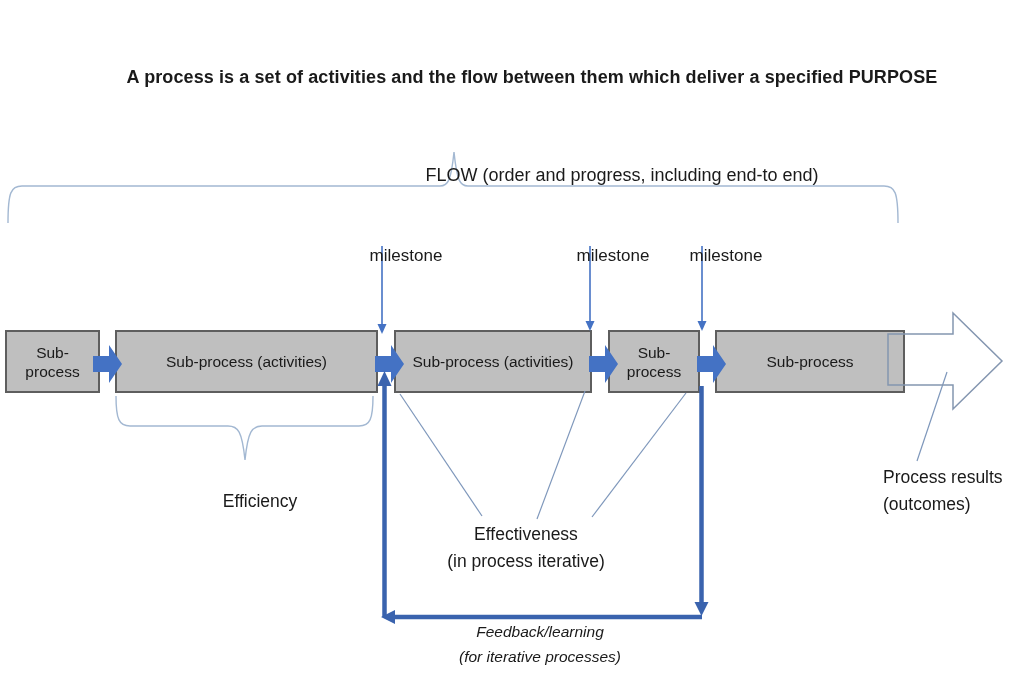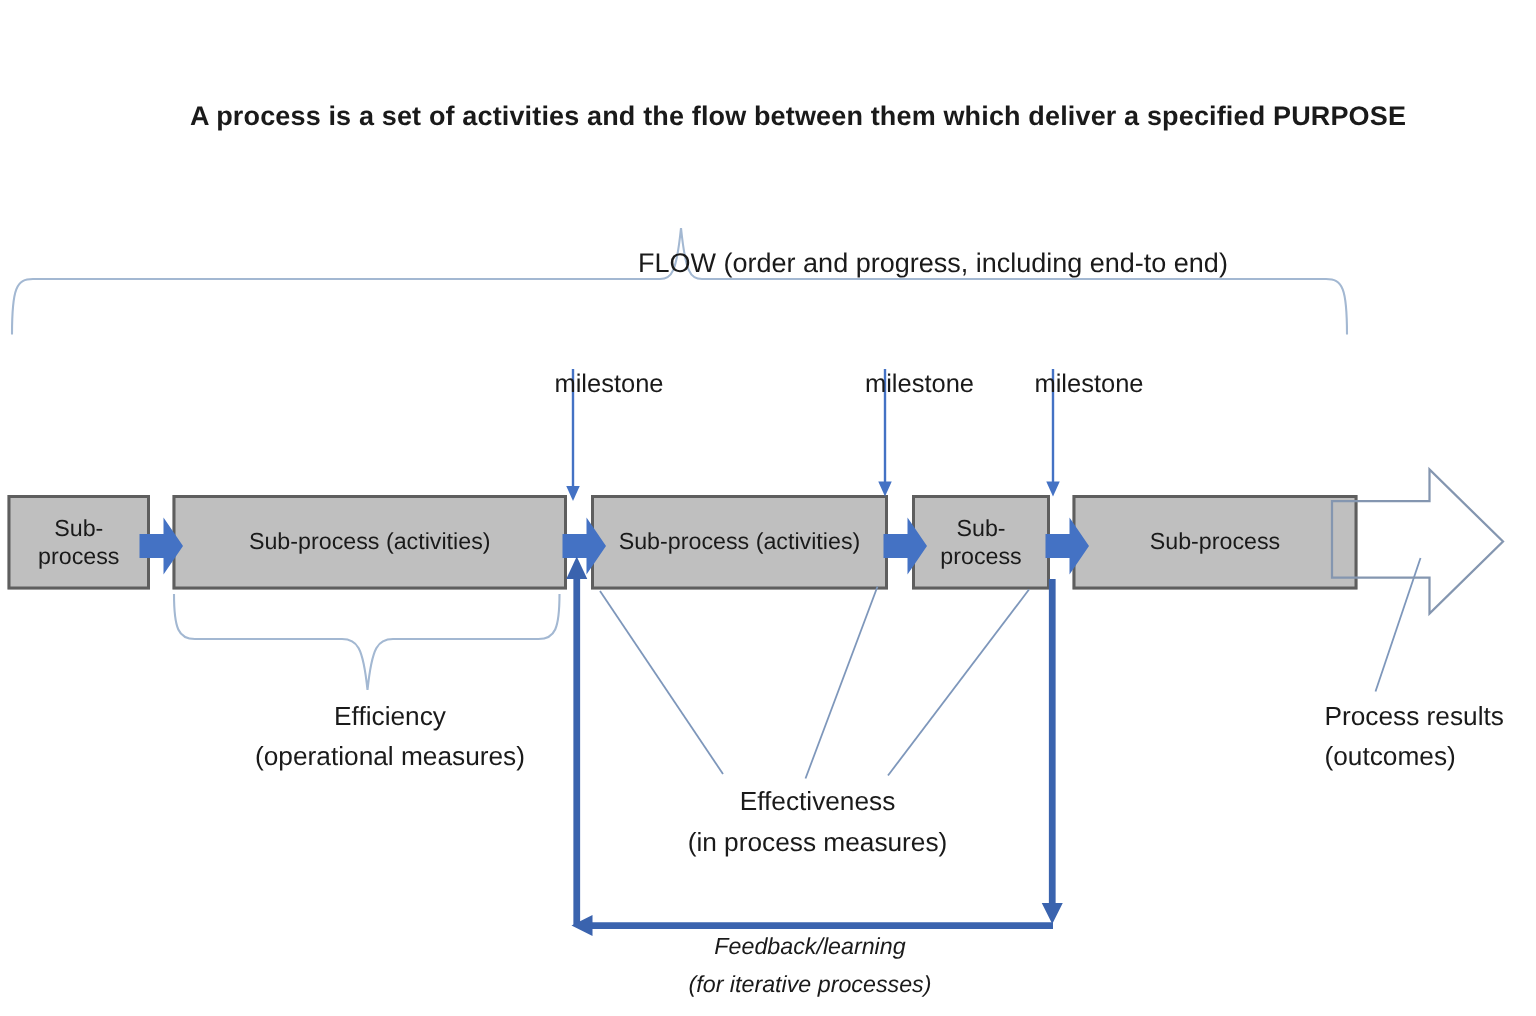--- a/index.html
+++ b/index.html
@@ -12,22 +12,22 @@
   .m1{left:351px;} .m2{left:558px;} .m3{left:671px;}
   .pbox{top:330px;height:63px;background:var(--box-fill,#BFBFBF);border:2px solid var(--box-border,#5E5E5E);
         box-sizing:border-box;display:flex;align-items:center;justify-content:center;text-align:center;
         font-size:15.5px;line-height:19px;padding:2px 6px;}
   .b1{left:5px;width:95px;}
   .b2{left:115px;width:263px;}
   .b3{left:394px;width:198px;}
   .b4{left:608px;width:92px;}
   .b5{left:715px;width:190px;}
   .caption{text-align:center;font-size:17.5px;line-height:27px;}
-  .efficiency{left:130px;top:464px;width:260px;}
-  .effectiveness{left:415px;top:521px;width:260px;}
+  .efficiency{left:130px;top:488px;width:260px;}
+  .effectiveness{left:396px;top:521px;width:260px;}
   .process-results{left:883px;top:464px;width:140px;text-align:left;font-size:17.5px;line-height:27px;}
   .feedback{left:400px;top:619px;width:280px;font-style:italic;font-size:15.5px;line-height:25px;}
   svg.overlay{position:absolute;left:0;top:0;width:1024px;height:677px;pointer-events:none;}
   .brace{stroke:var(--brace-blue,#A3B8D2);stroke-width:1.4;fill:none;}
   .mst{stroke:var(--arrow-blue,#4472C4);stroke-width:1.6;fill:none;}
   .mst-head{fill:var(--arrow-blue,#4472C4);stroke:none;}
   .thin{stroke:var(--connector-blue,#7E97BB);stroke-width:1.2;fill:none;}
   .blk-arrow{fill:var(--arrow-blue,#4472C4);stroke:none;}
   .white-arrow{fill:none;stroke:var(--outline-arrow,#8496B0);stroke-width:1.5;}
   .thick{stroke:var(--line-blue,#3A63AE);stroke-width:4.5;fill:none;}
@@ -99,26 +99,25 @@
   <div class="abs title">A process is a set of activities and the flow between them which deliver a specified PURPOSE</div>
 
   <div class="abs flow-label">FLOW (order and progress, including end-to end)</div>
 
   <div class="abs milestone m1">milestone</div>
   <div class="abs milestone m2">milestone</div>
   <div class="abs milestone m3">milestone</div>
 
   <div class="abs caption efficiency">
     <div>Efficiency</div>
-    <div>(operational measures)</div>
   </div>
 
   <div class="abs caption effectiveness">
     <div>Effectiveness</div>
-    <div>(in process measures)</div>
+    <div>(in process iterative)</div>
   </div>
 
   <div class="abs process-results">
     <div>Process results</div>
     <div>(outcomes)</div>
   </div>
 
   <div class="abs caption feedback">
     <div>Feedback/learning</div>
     <div>(for iterative processes)</div>

